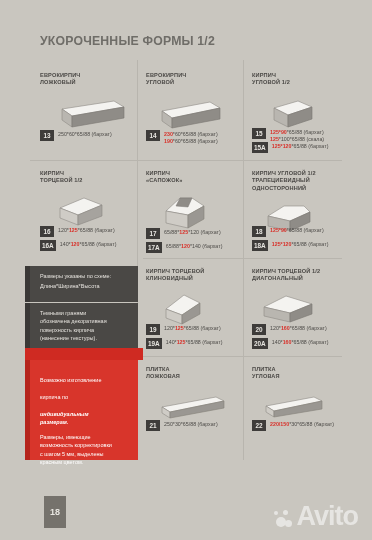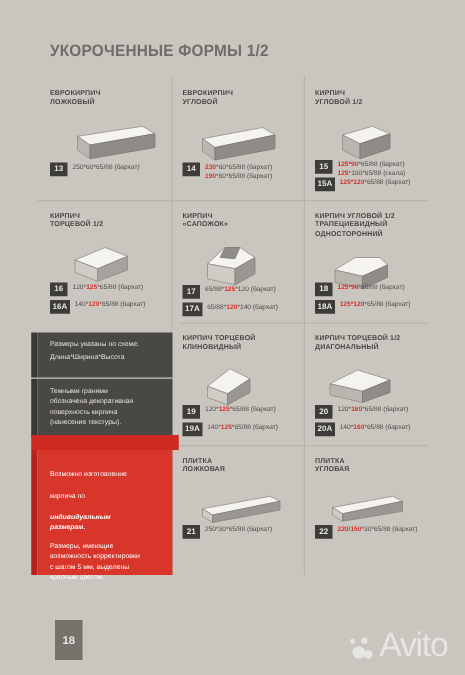--- a/index.html
+++ b/index.html
@@ -111,21 +111,21 @@
     position:absolute;left:0;top:0;width:22px;height:32px;
     display:flex;align-items:center;justify-content:center;
     color:#e8e6e1;font-size:9px;font-weight:bold;
   }
   .watermark{
     position:absolute;right:14px;bottom:10px;
     display:flex;align-items:center;
     opacity:.55;
   }
   .wm-text{
-    color:#ffffff;font-size:27px;font-weight:normal;
+    color:#ffffff;font-size:27px;font-weight:bold;
     letter-spacing:-1px;line-height:27px;
   }
   .wm-dots{position:relative;width:26px;height:26px;margin-right:1px;}
   .wm-dots i{position:absolute;display:block;border-radius:50%;background:#fff;}
   .d1{width:10px;height:10px;left:6px;top:13px;}
   .d2{width:7px;height:7px;left:15px;top:16px;}
   .d3{width:4px;height:4px;left:4px;top:7px;}
   .d4{width:5px;height:5px;left:13px;top:6px;}
 </style>
 </head>

